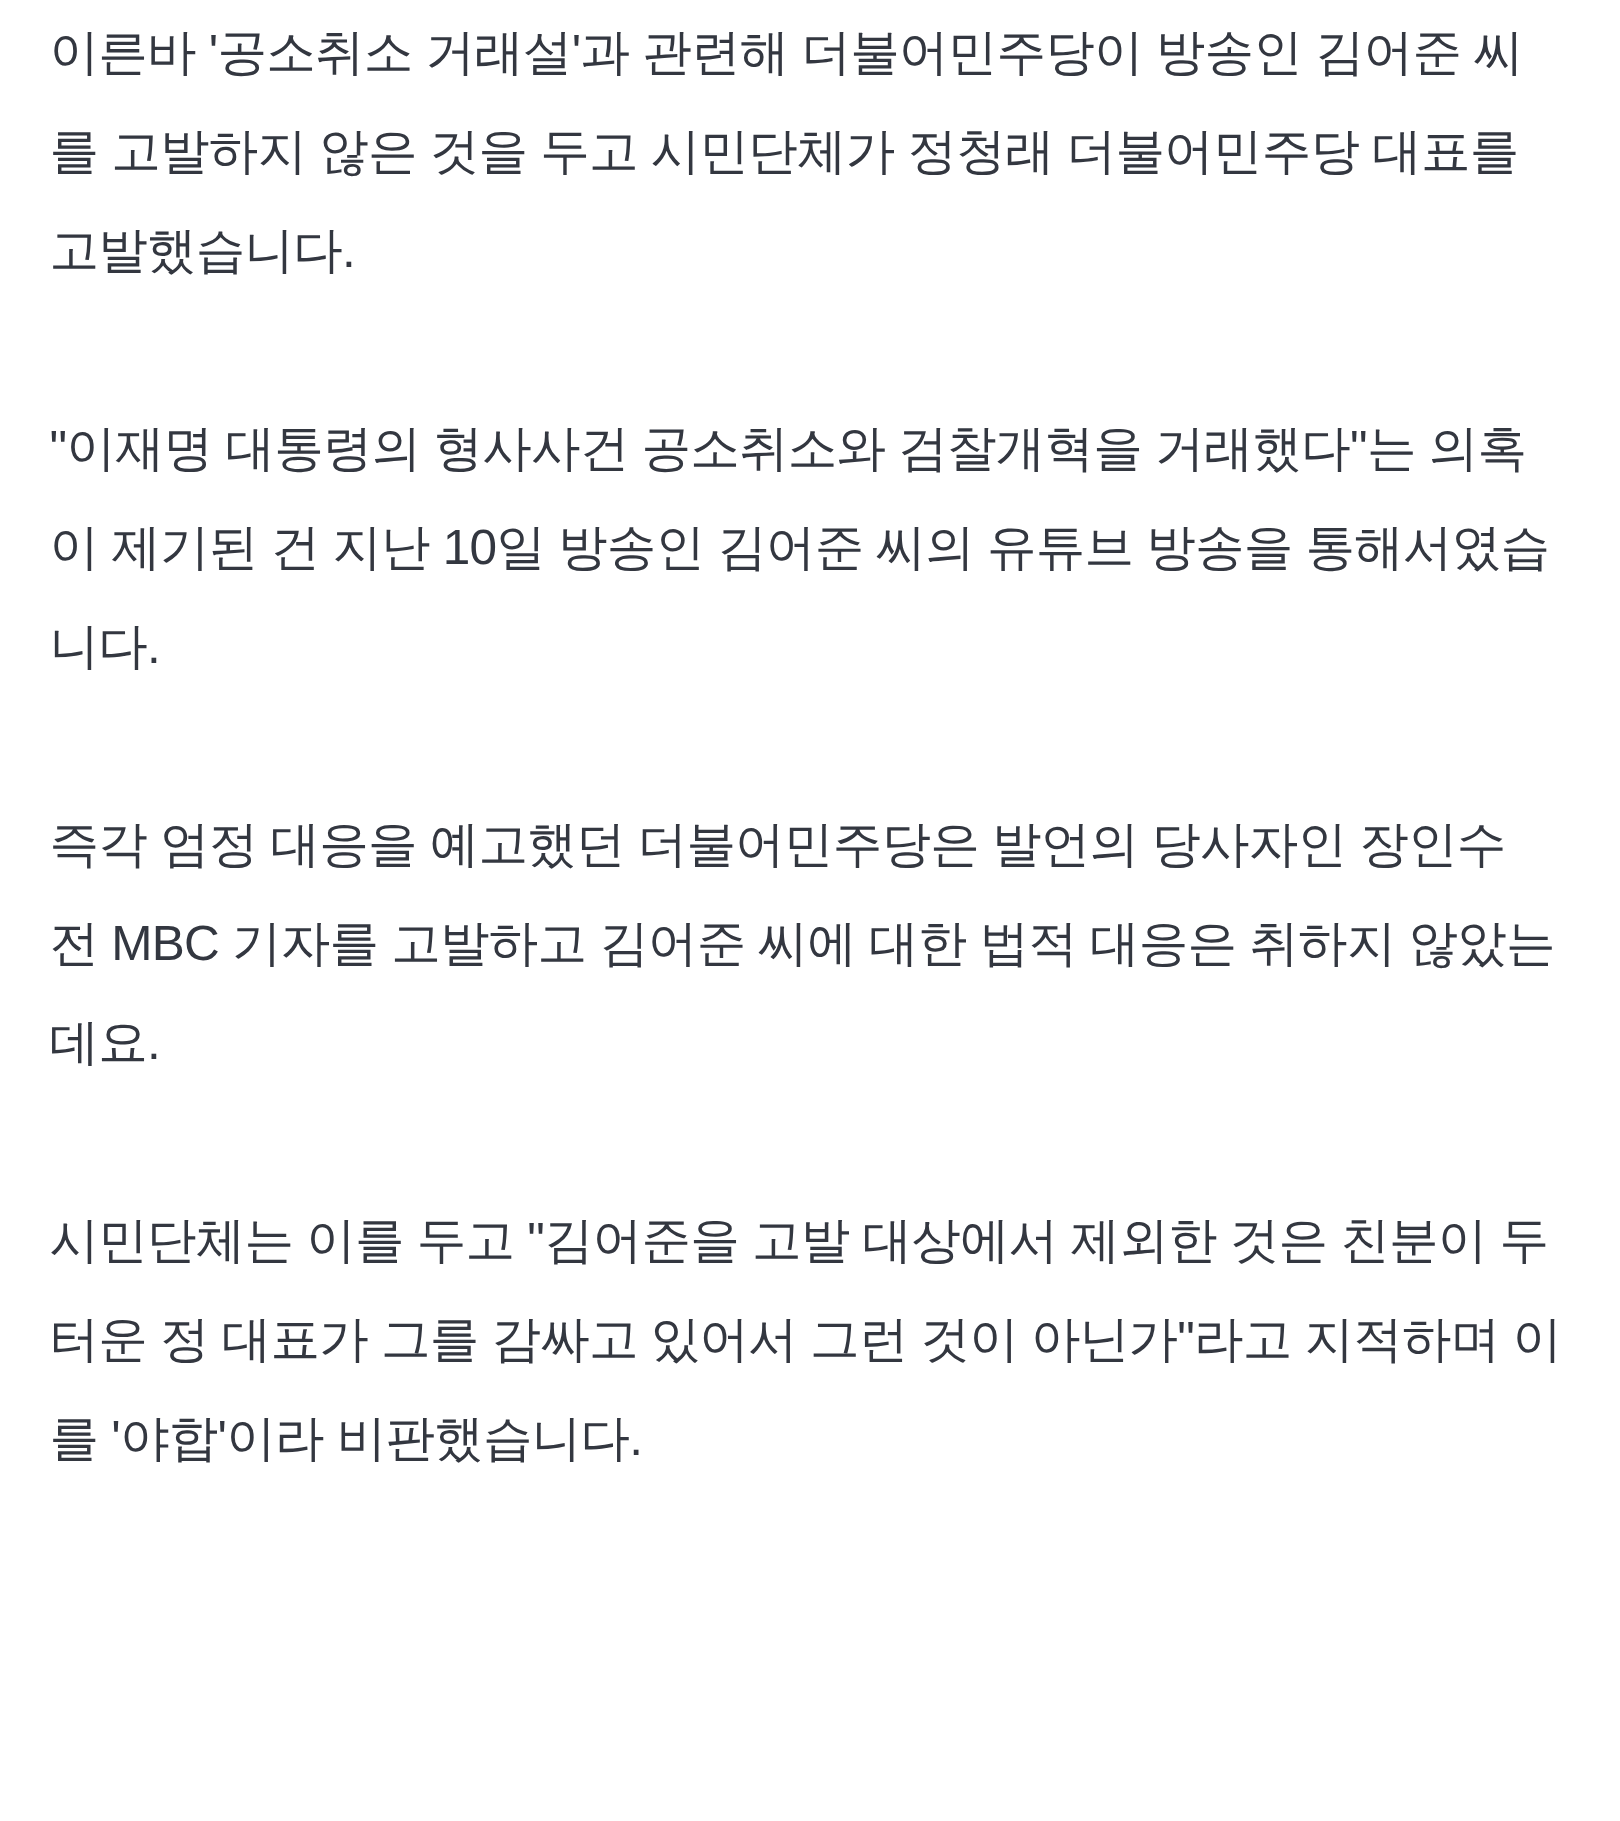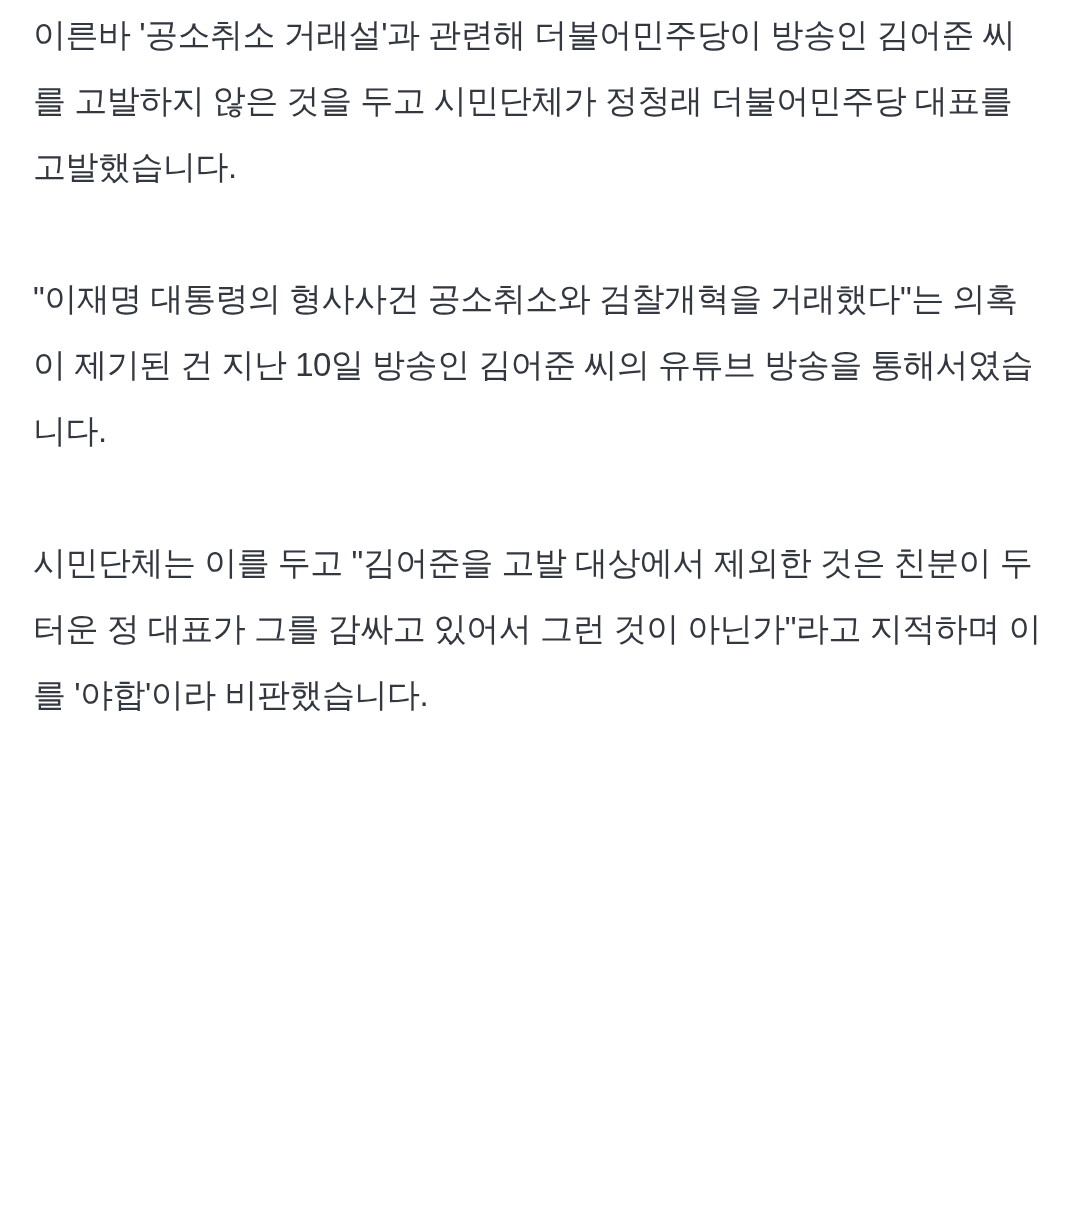--- a/index.html
+++ b/index.html
@@ -33,14 +33,15 @@
   .article-body p:last-child {
     margin-bottom: 0;
   }
 </style>
 </head>
 <body>
 
 <div class="article-body">
   <p>이른바 '공소취소 거래설'과 관련해 더불어민주당이 방송인 김어준 씨를 고발하지 않은 것을 두고 시민단체가 정청래 더불어민주당 대표를 고발했습니다.</p>
   <p>"이재명 대통령의 형사사건 공소취소와 검찰개혁을 거래했다"는 의혹이 제기된 건 지난 10일 방송인 김어준 씨의 유튜브 방송을 통해서였습니다.</p>
+  <p>즉각 엄정 대응을 예고했던 더불어민주당은 발언의 당사자인 장인수 전 MBC 기자를 고발하고 김어준 씨에 대한 법적 대응은 취하지 않았는데요.</p>
   <p>시민단체는 이를 두고 "김어준을 고발 대상에서 제외한 것은 친분이 두터운 정 대표가 그를 감싸고 있어서 그런 것이 아닌가"라고 지적하며 이를 '야합'이라 비판했습니다.</p>
 </div>
 
 </body></html>

